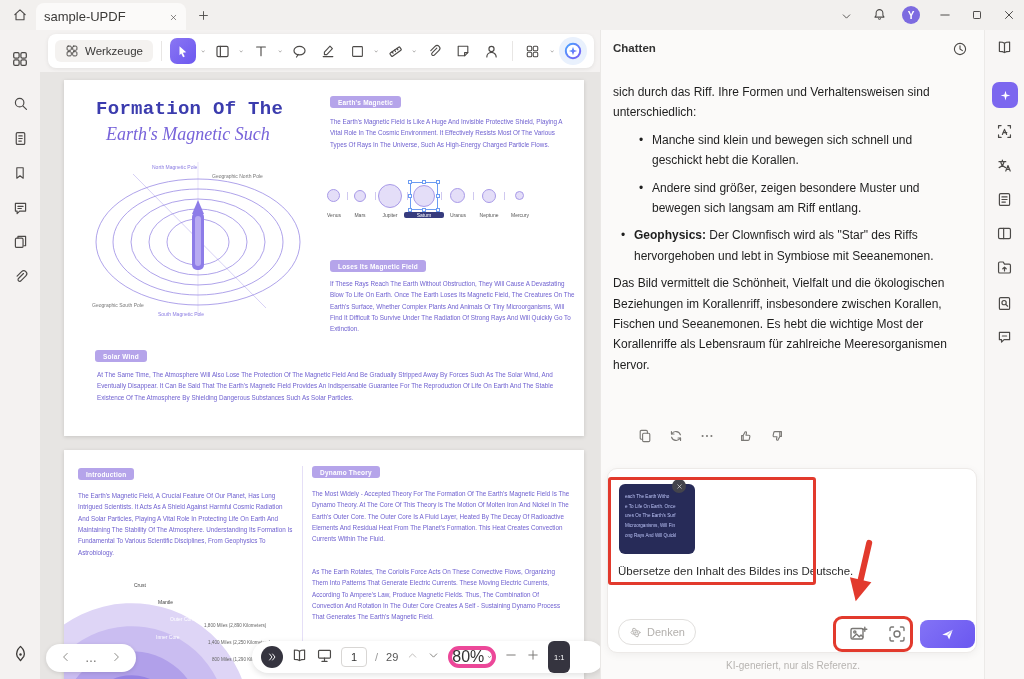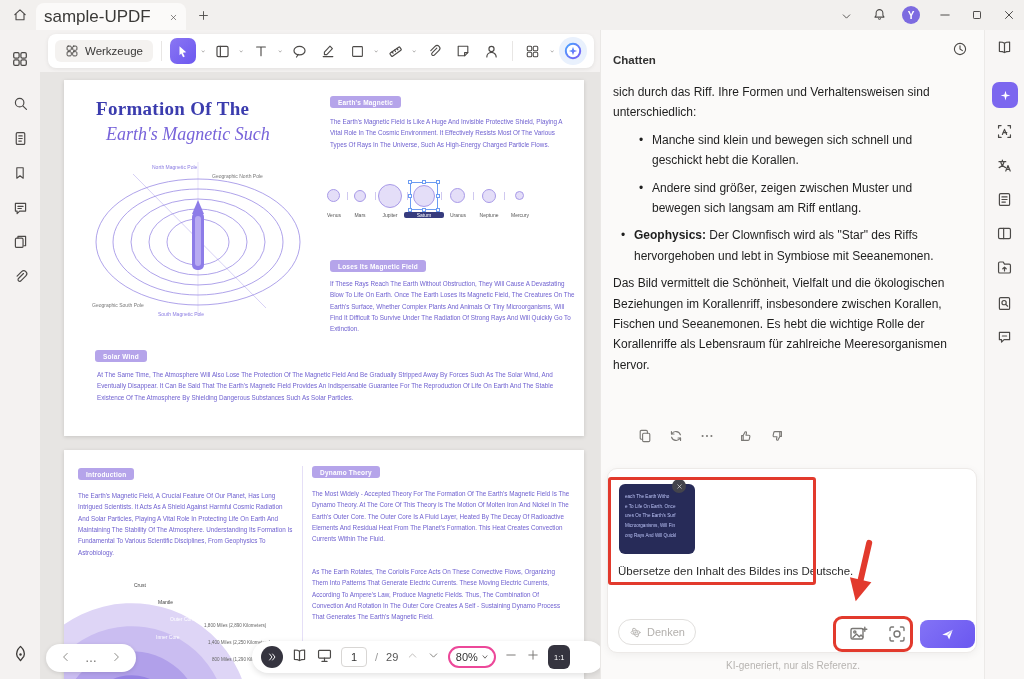--- a/index.html
+++ b/index.html
@@ -9,65 +9,65 @@
 .abs{position:absolute}
 .ic{stroke:#4c4a48;fill:none;stroke-width:1.4;stroke-linecap:round;stroke-linejoin:round}
 .icw{stroke:#fff;fill:none;stroke-width:1.6;stroke-linecap:round;stroke-linejoin:round}
 .icl{stroke:#b9b7b4}
 .icg{stroke:#7a7875}
 .cv{stroke:#6b6967;fill:none;stroke-width:1.2;stroke-linecap:round;stroke-linejoin:round}
 .tool{width:24px;height:24px;border-radius:6px;display:flex;align-items:center;justify-content:center;flex:none}
 .vdiv{width:1px;height:20px;background:#e8e6e4;flex:none;margin:0 3px}
 .titlebar{left:0;top:0;width:1024px;height:30px;background:#f2f0ee}
 .tab{left:36px;top:3px;width:150px;height:27px;background:#fbfaf9;border-radius:8px 8px 0 0;display:flex;align-items:center;padding:0 8px;gap:6px}
-.tab-label{font-size:17px;color:#3b3a38;flex:1;white-space:nowrap;overflow:hidden}
+.tab-label{font-size:13px;color:#3b3a38;flex:1;white-space:nowrap;overflow:hidden}
 .avatar{width:18px;height:18px;border-radius:50%;background:#7d6be0;color:#fff;font-size:10px;font-weight:700;display:flex;align-items:center;justify-content:center}
 .toolbar{left:48px;top:34px;width:546px;height:34px;background:#fff;border-radius:8px;box-shadow:0 1px 4px rgba(0,0,0,.08);display:flex;align-items:center;padding:0 7px;gap:5px}
 .wkz{display:flex;align-items:center;gap:6px;background:#f4f2f0;border-radius:6px;padding:4px 10px;font-size:11.5px;color:#3a3938;flex:none}
 .seltool{width:26px;height:26px;border-radius:7px;background:linear-gradient(135deg,#8a76f3,#6c58f0);display:flex;align-items:center;justify-content:center;flex:none}
 .aitool{width:28px;height:28px;border-radius:50%;background:#e9f1fd;display:flex;align-items:center;justify-content:center;flex:none}
 .lsb{left:0;top:30px;width:40px;height:649px}
 .rsb{left:984px;top:30px;width:40px;height:649px;background:#f8f6f5;border-left:1px solid #eceae8}
 .sic{position:absolute;left:50%;transform:translateX(-50%);width:22px;height:22px;display:flex;align-items:center;justify-content:center}
 .pdf{left:40px;top:72px;width:560px;height:607px;background:#e7e5e3;overflow:hidden}
 .page{position:absolute;background:#fff;box-shadow:0 1px 4px rgba(0,0,0,.14)}
-.doc-t1{font-family:Liberation Serif, serif;font-weight:700;font-size:19px;color:#3b3cae;letter-spacing:.3px}
+.doc-t1{font-family:Liberation Mono, monospace;font-weight:700;font-size:19px;color:#3b3cae;letter-spacing:.3px}
 .doc-t2{font-family:"Liberation Serif",serif;font-style:italic;font-size:18px;color:#7763da}
 .pg-badge{position:absolute;background:#b5a4ea;color:#fff;font-size:6.5px;font-weight:700;padding:2.5px 8px;border-radius:3px;letter-spacing:.2px;white-space:nowrap}
 .pg-txt{position:absolute;font-size:6.3px;line-height:1.8;color:#6f61d0}
 .dlab{position:absolute;font-size:5px;color:#777;white-space:nowrap}
 .dlab.mg{color:#8b7ce2}
 .planet{position:absolute;border-radius:50%;background:#e4def8;border:1px solid #a89ae8}
 .plab{position:absolute;font-size:5px;color:#555;text-align:center;width:40px}
 .tick{position:absolute;top:14px;width:1px;height:8px;background:#cfc8f0}
 .hd{position:absolute;width:4px;height:4px;background:#fff;border:1px solid #6c9cf2}
 .chatp{left:600px;top:30px;width:384px;height:649px;background:#fbfaf9;border-left:1px solid #eae8e6}
-.chat-title{position:absolute;left:12px;top:24px;font-size:11.5px;font-weight:700;color:#333}
+.chat-title{position:absolute;left:12px;top:12px;font-size:11.5px;font-weight:700;color:#333}
 .msg{position:absolute;left:12px;top:52px;width:348px;font-size:12px;line-height:1.7;color:#1e1e1e}
 .msg p{margin:0 0 7px}
 .bl{display:flex;margin:0 0 7px}
 .b2{padding-left:26px}.b1{padding-left:8px}
 .dot{width:13px;flex:none}
 .fz{font-weight:700}
 .acts{position:absolute;left:36px;top:398px;display:flex;align-items:center;gap:15px}
 .card{position:absolute;left:6px;top:438px;width:370px;height:185px;background:#fff;border:1px solid #edeae8;border-radius:10px;box-shadow:0 2px 8px rgba(0,0,0,.05)}
 .thumb{position:absolute;left:11px;top:15px;width:76px;height:70px;background:#272b58;border-radius:6px;padding:8px 6px;overflow:hidden}
 .thumb div{font-size:4.6px;line-height:2.1;color:#b9c1f4;white-space:nowrap}
 .tclose{position:absolute;left:64px;top:10px;width:14px;height:14px;border-radius:50%;background:#44444c;display:flex;align-items:center;justify-content:center}
 .prompt{position:absolute;left:10px;top:96px;font-size:11.5px;color:#2c2c2c}
 .think{position:absolute;left:10px;top:150px;height:26px;border:1px solid #e1dfdd;border-radius:13px;display:flex;align-items:center;gap:5px;padding:0 10px;background:#fff}
 .think span{font-size:11px;color:#b3b0ad}
 .send{position:absolute;left:312px;top:151px;width:55px;height:28px;border-radius:8px;background:linear-gradient(135deg,#8373f6,#6a57f0);display:flex;align-items:center;justify-content:center}
 .redbox{position:absolute;border:3px solid #e23a2d}
 .footer-note{position:absolute;left:0;top:630px;width:384px;text-align:center;font-size:10px;color:#b7b4b1}
 .navpill{position:absolute;left:6px;top:572px;width:90px;height:28px;background:#fff;border-radius:14px;box-shadow:0 1px 4px rgba(0,0,0,.12);display:flex;align-items:center;justify-content:center;gap:13px}
 .bbar{position:absolute;left:212px;top:569px;width:352px;height:32px;background:#fff;border-radius:16px;box-shadow:0 2px 6px rgba(0,0,0,.12);display:flex;align-items:center;padding:0 9px;gap:8px;z-index:5}
 .pginput{width:26px;height:20px;border:1px solid #d8d6d4;border-radius:4px;font-size:11px;text-align:center;color:#333;background:#fff;font-family:"Liberation Sans",sans-serif}
-.zoompill{width:48px;height:22px;border:2px solid #ec4899;border-radius:11px;display:flex;align-items:center;justify-content:center;gap:3px;font-size:11px;color:#333;background:#fff}
-.fitbtn{width:22px;height:24px;border-radius:6px;background:#35343f;color:#fff;font-size:7.5px;display:flex;align-items:center;justify-content:center}
+.zoompill{width:48px;height:22px;border:4px solid #ec4899;border-radius:11px;display:flex;align-items:center;justify-content:center;gap:3px;font-size:16px;color:#333;background:#fff}
+.fitbtn{width:22px;height:32px;border-radius:6px;background:#35343f;color:#fff;font-size:7.5px;display:flex;align-items:center;justify-content:center}
 .expbtn{width:22px;height:22px;border-radius:50%;background:#35343f;display:flex;align-items:center;justify-content:center;flex:none}
 .bbtxt{font-size:11px;color:#555}
 .aiactive{position:absolute;left:7px;width:26px;height:26px;border-radius:7px;background:#7c67ef;display:flex;align-items:center;justify-content:center}
 </style>
 </head>
 <body>
 
 <svg width="0" height="0" style="position:absolute">
     <defs>
 <linearGradient id="gai" x1="0" y1="0" x2="1" y2="1">
@@ -415,27 +415,27 @@
         </svg></span>
 
     <div class="msg">
       <p>sich durch das Riff. Ihre Formen und Verhaltensweisen sind unterschiedlich:</p>
       <div class="bl b2">
           <span class="dot">•</span>
           <span>Manche sind klein und bewegen sich schnell und geschickt hebt die Korallen.</span>
         </div>
       <div class="bl b2">
           <span class="dot">•</span>
-          <span>Andere sind größer, zeigen zwischen Muster und bewegen sich langsam am Riff entlang.</span>
+          <span>Andere sind größer, zeigen besondere Muster und bewegen sich langsam am Riff entlang.</span>
         </div>
       <div class="bl b1">
           <span class="dot">•</span>
           <span><b>Geophysics:</b><span> Der Clownfisch wird als "Star" des Riffs hervorgehoben und lebt in Symbiose mit Seeanemonen.</span></span>
         </div>
-      <p>Das Bild vermittelt die Schönheit, Vielfalt und die ökologischen Beziehungen im Korallenriff, insbesondere zwischen Korallen, Fischen und Seeanemonen. Es hebt die wichtige Rolle der Korallenriffe als Lebensraum für zahlreiche Meeresorganismen hervor.</p>
+      <p>Das Bild vermittelt die Schönheit, Vielfalt und die ökologischen Beziehungen im Korallenriff, insbesondere zwischen Korallen, Fischen und Seeanemonen. Es hebt die wichtige Most der Korallenriffe als Lebensraum für zahlreiche Meeresorganismen hervor.</p>
     </div>
 
     <div class="acts">
       <span><svg class="ic icg" viewBox="0 0 20 20" width="16" height="16">
             <rect x="7" y="6.5" width="9" height="10.5" rx="1.5"></rect>
             <path d="M13 6.5V4.5A1.5 1.5 0 0 0 11.5 3H5.5A1.5 1.5 0 0 0 4 4.5v8A1.5 1.5 0 0 0 5.5 14H7"></path>
           </svg></span>
       <span><svg class="ic icg" viewBox="0 0 20 20" width="16" height="16">
             <path d="M15.5 8.5a6 6 0 0 0-10.9-1 M4.5 11.5a6 6 0 0 0 10.9 1"></path>
             <path d="M4.3 4.3v3.2h3.2 M15.7 15.7v-3.2h-3.2"></path>

